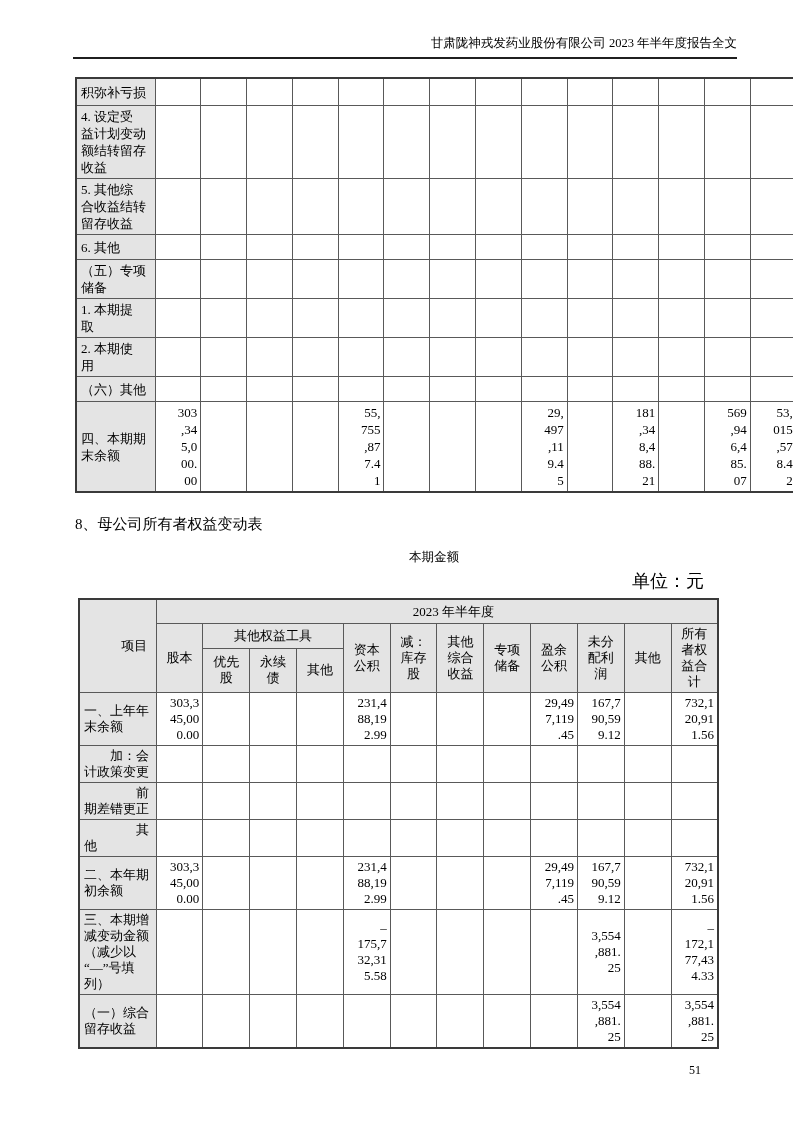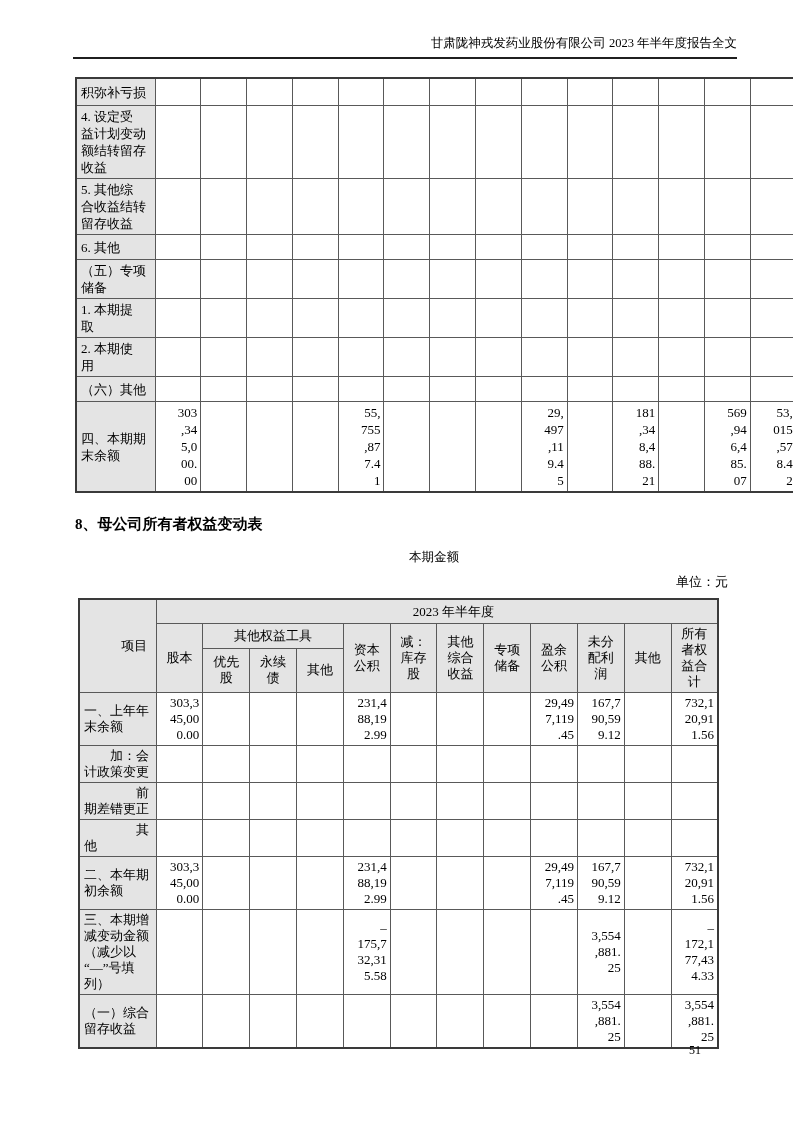--- a/index.html
+++ b/index.html
@@ -36,25 +36,25 @@
   .t2 .lbl, .t2 .num { line-height:16px; }
   .hdr {
     background:#e4e4e4; text-align:center;
     font-size:13px; line-height:16px; padding:2px 1px;
   }
   .t2 thead tr:first-child th { height:19px;padding-left:34px; }
   .t1 tbody tr:nth-child(1) td { height:22px; }
   .t1 tbody tr:nth-child(4) td,
   .t1 tbody tr:nth-child(8) td { height:20px; }
   .section-heading {
-    margin:22px 0 4px 75px; font-size:15px; font-weight:bold; line-height:18px;
+    margin:22px 0 4px 75px; font-size:15px; font-weight:normal; line-height:18px;
   }
   .subtitle { margin:17px 0 0 75px; font-size:12.5px; line-height:15px;text-align:center; }
-  .unit-label { margin:9px 65px 0 0; text-align:right; font-size:13px; line-height:15px;padding-left:40px; }
-  .page-number { position:absolute; bottom:64px; right:92px; font-size:12px; }
+  .unit-label { margin:9px 89px 0 0; text-align:right; font-size:18px; line-height:15px;padding-left:40px; }
+  .page-number { position:absolute; bottom:44px; right:92px; font-size:12px; }
 </style>
 </head>
 <body>
 
 <div class="doc-header">甘肃陇神戎发药业股份有限公司 2023 年半年度报告全文</div>
 <div class="rule"></div>
 
 <table class="t1">
   <colgroup>
       <col class="c-lbl1">

